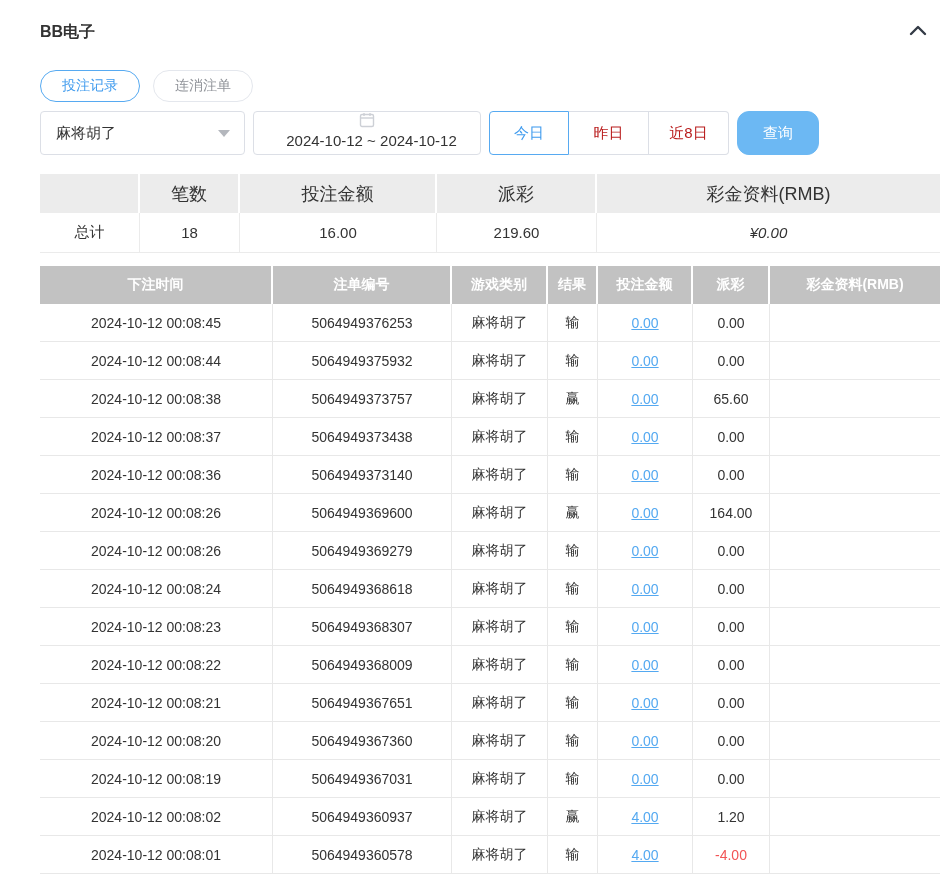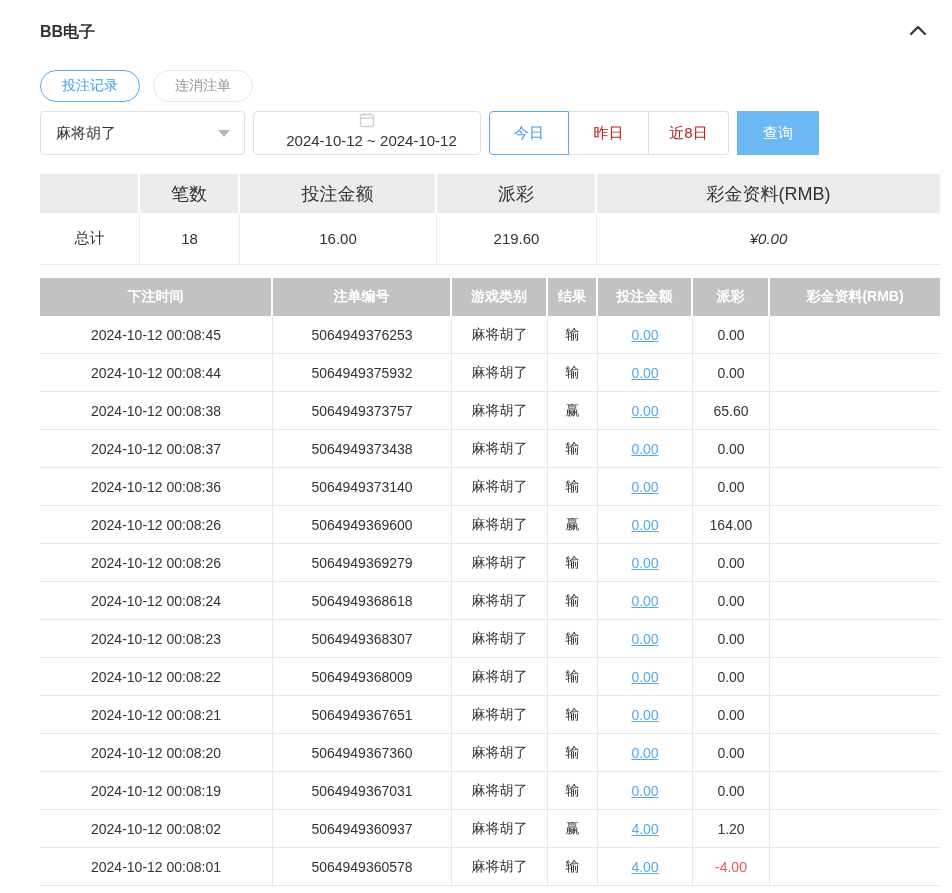--- a/index.html
+++ b/index.html
@@ -22,28 +22,28 @@
   .select-box { width: 205px; height: 44px; border: 1px solid #dcdfe6; border-radius: 4px; display: flex; align-items: center; justify-content: space-between; padding: 0 14px 0 15px; cursor: pointer; }
   .select-box .sel-text { font-size: 15px; color: #333; }
   .caret-down { width: 0; height: 0; border-left: 6px solid transparent; border-right: 6px solid transparent; border-top: 7px solid #b4b7bd; }
   .date-box { margin-left: 8px; width: 228px; height: 44px; border: 1px solid #dcdfe6; border-radius: 4px; display: flex; align-items: center; padding: 0 12px; cursor: pointer; flex-direction: column; }
   .date-box .date-text { font-size: 15px; color: #333; margin-left: 9px; white-space: nowrap; }
   .btn-group { margin-left: 8px; display: flex; }
   .seg-btn { width: 80px; height: 44px; background: #fff; border: 1px solid #dcdfe6; border-left-width: 0; font-size: 15px; color: #b91c1c; display: flex; align-items: center; justify-content: center; cursor: pointer; font-family: inherit; }
   .seg-btn:first-child { border-left-width: 1px; border-radius: 4px 0 0 4px; }
   .seg-btn:last-child { border-radius: 0 4px 4px 0; }
   .seg-btn.active { border: 1px solid #57aaf1; color: #3f9bee; }
-  .query-btn { margin-left: 8px; width: 82px; height: 44px; background: #6cb8f3; border: 1px solid #6cb8f3; border-radius: 0; color: #fff; font-size: 15px; display: flex; align-items: center; justify-content: center; cursor: pointer; font-family: inherit; }
+  .query-btn { margin-left: 8px; width: 82px; height: 44px; background: #6cb8f3; border: 1px solid #6cb8f3; border-radius: 12px; color: #fff; font-size: 15px; display: flex; align-items: center; justify-content: center; cursor: pointer; font-family: inherit; }
 
   
   table { border-collapse: separate; border-spacing: 0; table-layout: fixed; width: 900px; }
   .summary-table { margin-top: 19px; }
   .summary-table th { height: 39px; background: #ececec; font-size: 18px; font-weight: normal; color: #333; text-align: center; border-right: 2px solid #fff; }
   .summary-table th:last-child { border-right: none; }
-  .summary-table td { height: 52px; background: #fff; font-size: 15px; color: #333; text-align: center; border-right: 1px solid #ebebeb; border-bottom: 1px solid #ebebeb; }
+  .summary-table td { height: 40px; background: #fff; font-size: 15px; color: #333; text-align: center; border-right: 1px solid #ebebeb; border-bottom: 1px solid #ebebeb; }
   .summary-table td:last-child { border-right: none; font-style: italic; }
 
   
   .main-table { margin-top: 13px; }
   .main-table th { height: 38px; background: #c2c2c2; color: #fff; font-size: 14px; font-weight: bold; text-align: center; border-right: 2px solid #fff; }
   .main-table th:last-child { border-right: none; }
   .main-table td { height: 38px; background: #fff; font-size: 14px; color: #333; text-align: center; border-right: 1px solid #e8e8e8; border-bottom: 1px solid #e8e8e8; white-space: nowrap; }
   .main-table td:last-child { border-right: none; }
   .amount-link { color: #54a9f1; text-decoration: underline; cursor: pointer; }
   td.neg { color: #f25455; }

